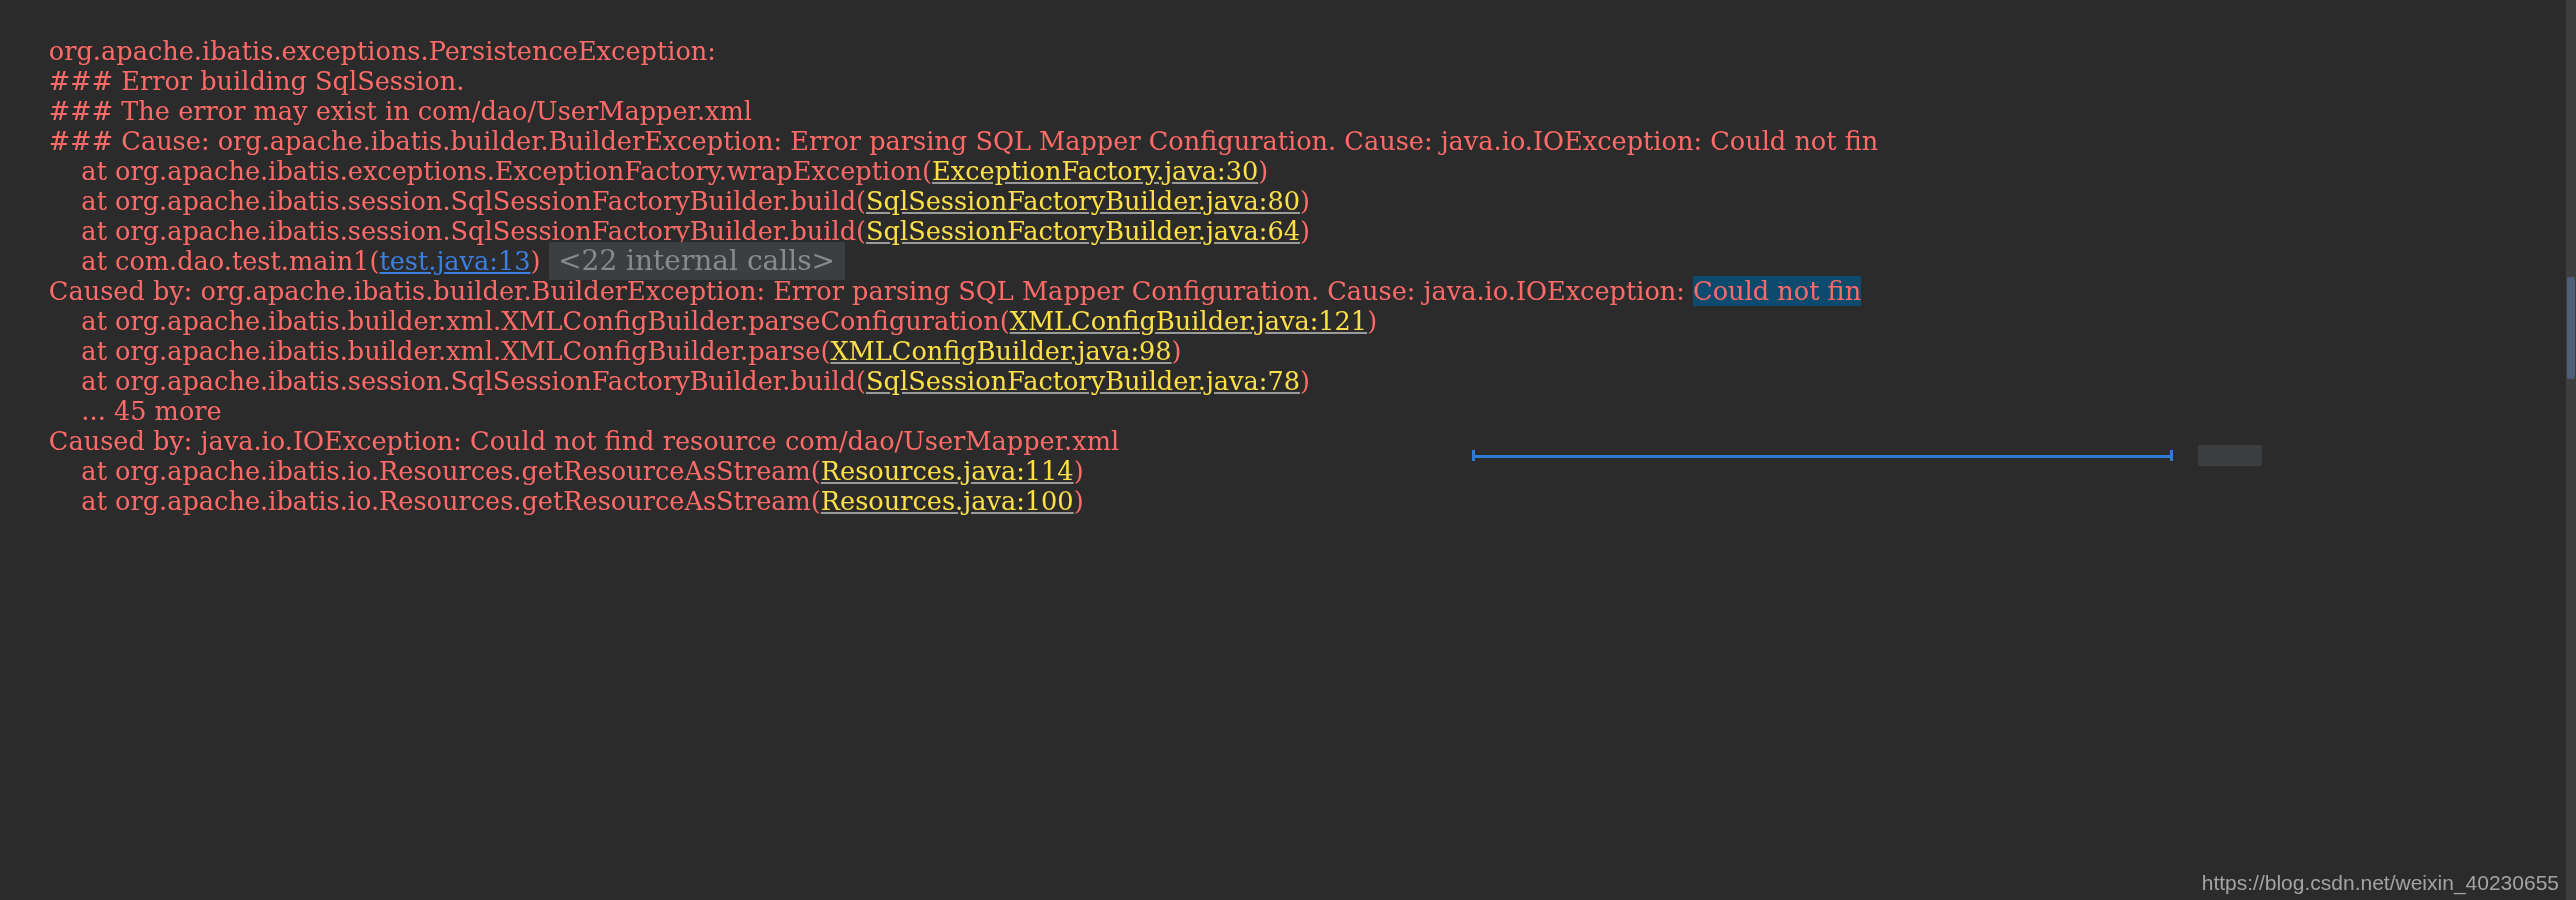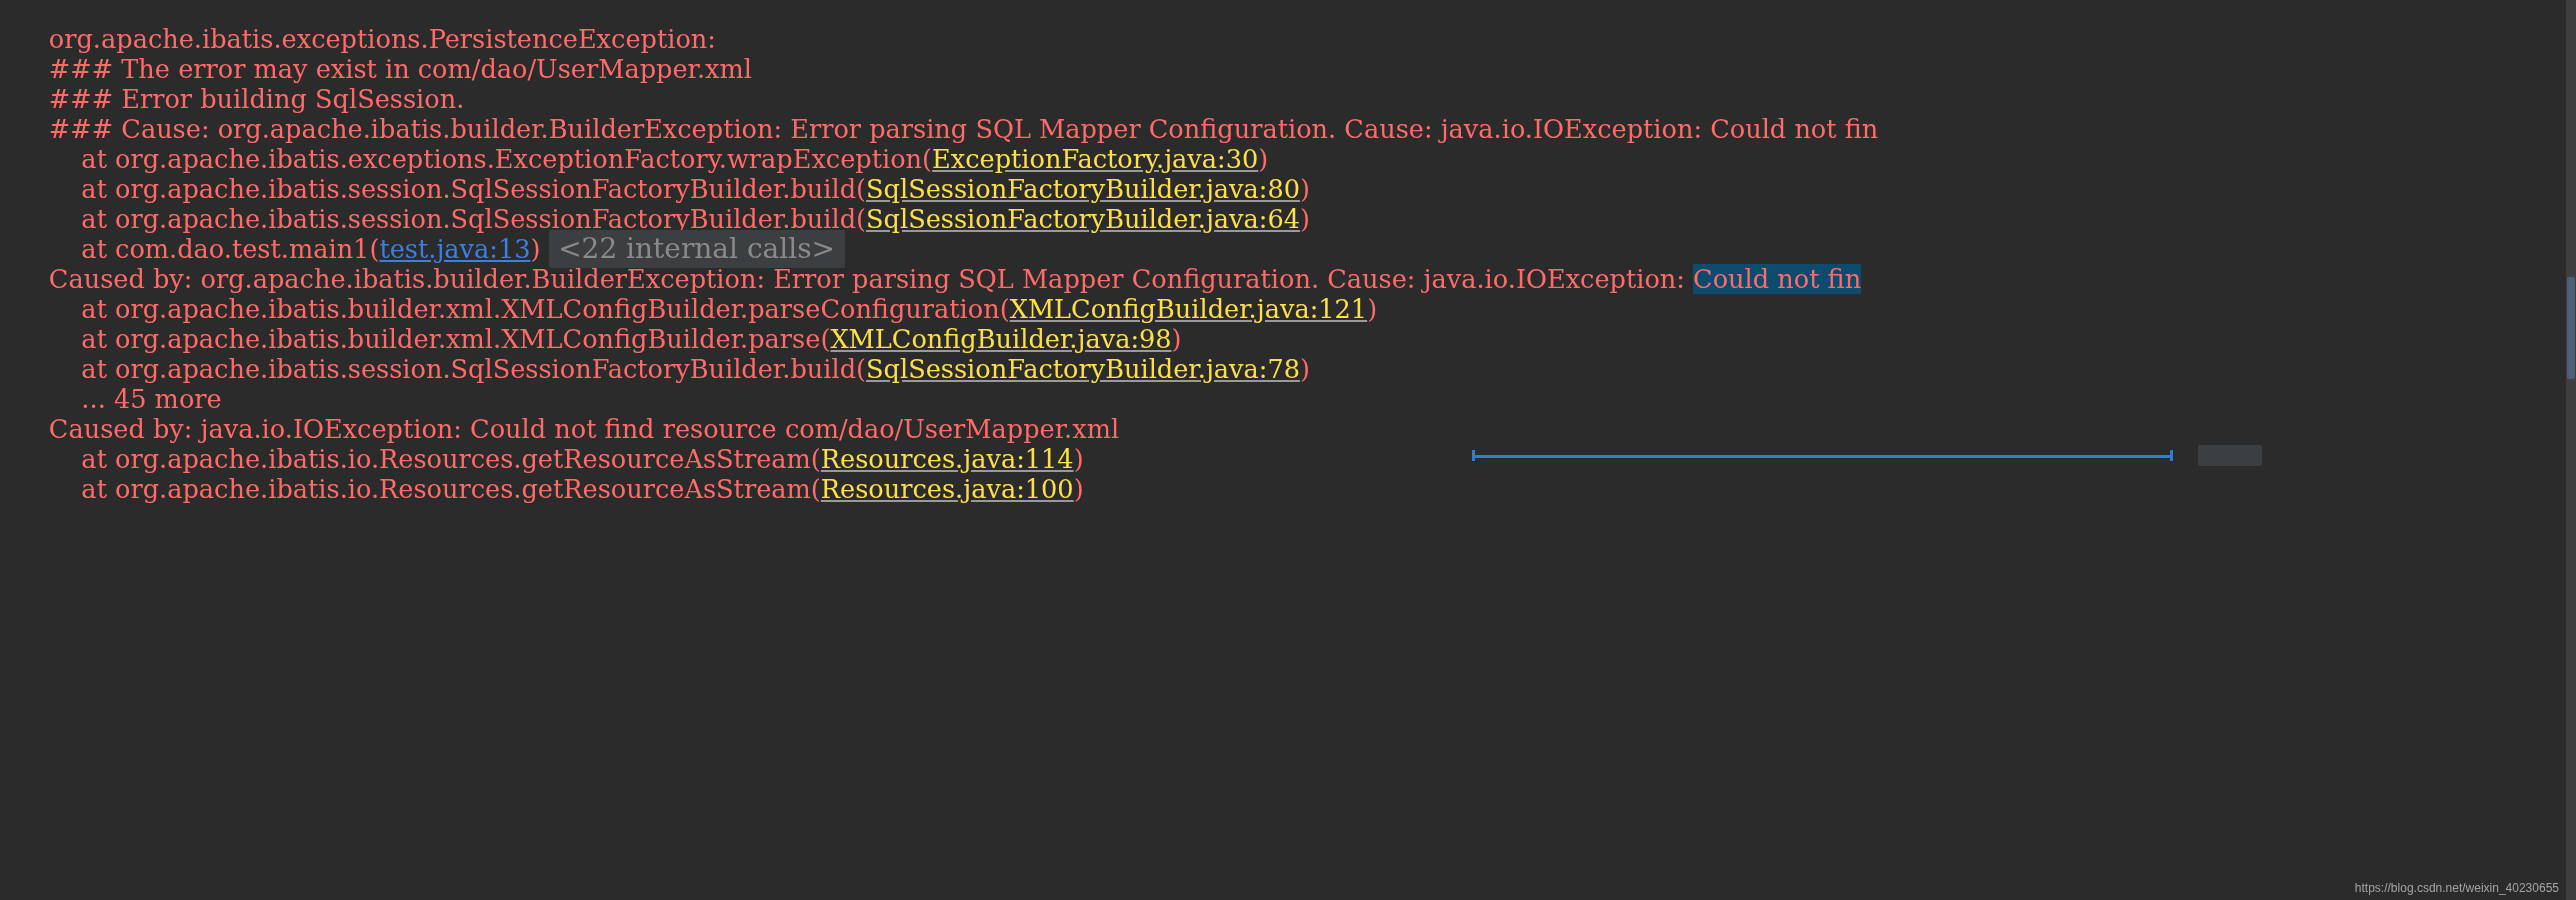--- a/index.html
+++ b/index.html
@@ -21,21 +21,21 @@
     background: #2B2B2B;
     overflow: hidden;
   }
 
   
   .trace {
     position: absolute;
     left: 0;
     top: 0;
     width: 2576px;
-    padding-top: 0px;
+    padding-top: 12px;
     box-sizing: border-box;
   }
 
   .line {
     height: 30px;
     line-height: 30px;
     white-space: pre;
     font-size: 25.6px;
     font-family: "DejaVu Serif", "Liberation Serif", serif;
     color: #FF6B68;
@@ -126,43 +126,43 @@
     background: #3C3F41;
     border-radius: 1.9px;
   }
 
   
   .watermark {
     position: absolute;
     right: 17px;
     bottom: 5.7px;
     color: #B9B9B9;
-    font-size: 12px;
+    font-size: 21px;
     font-family: "Liberation Sans", sans-serif;
     opacity: 0.85;
     white-space: nowrap;
   }
 </style>
 </head>
 <body>
 
 <div id="console">
 
   <div class="trace">
 
     <div class="line line-0">
       <span>org.apache.ibatis.exceptions.PersistenceException:</span>
     </div>
 
     <div class="line">
+      <span>### Error building SqlSession.</span>
+    </div>
+
+    <div class="line">
       <span>### The error may exist in com/dao/UserMapper.xml</span>
-    </div>
-
-    <div class="line">
-      <span>### Error building SqlSession.</span>
     </div>
 
     <div class="line">
       <span>### Cause: org.apache.ibatis.builder.BuilderException: Error parsing SQL Mapper Configuration. Cause: java.io.IOException: Could not fin</span>
     </div>
 
     <div class="line">
       <span>    at org.apache.ibatis.exceptions.ExceptionFactory.wrapException(</span><span class="lnk-lib">ExceptionFactory.java:30</span><span class="paren">)</span>
     </div>
 

